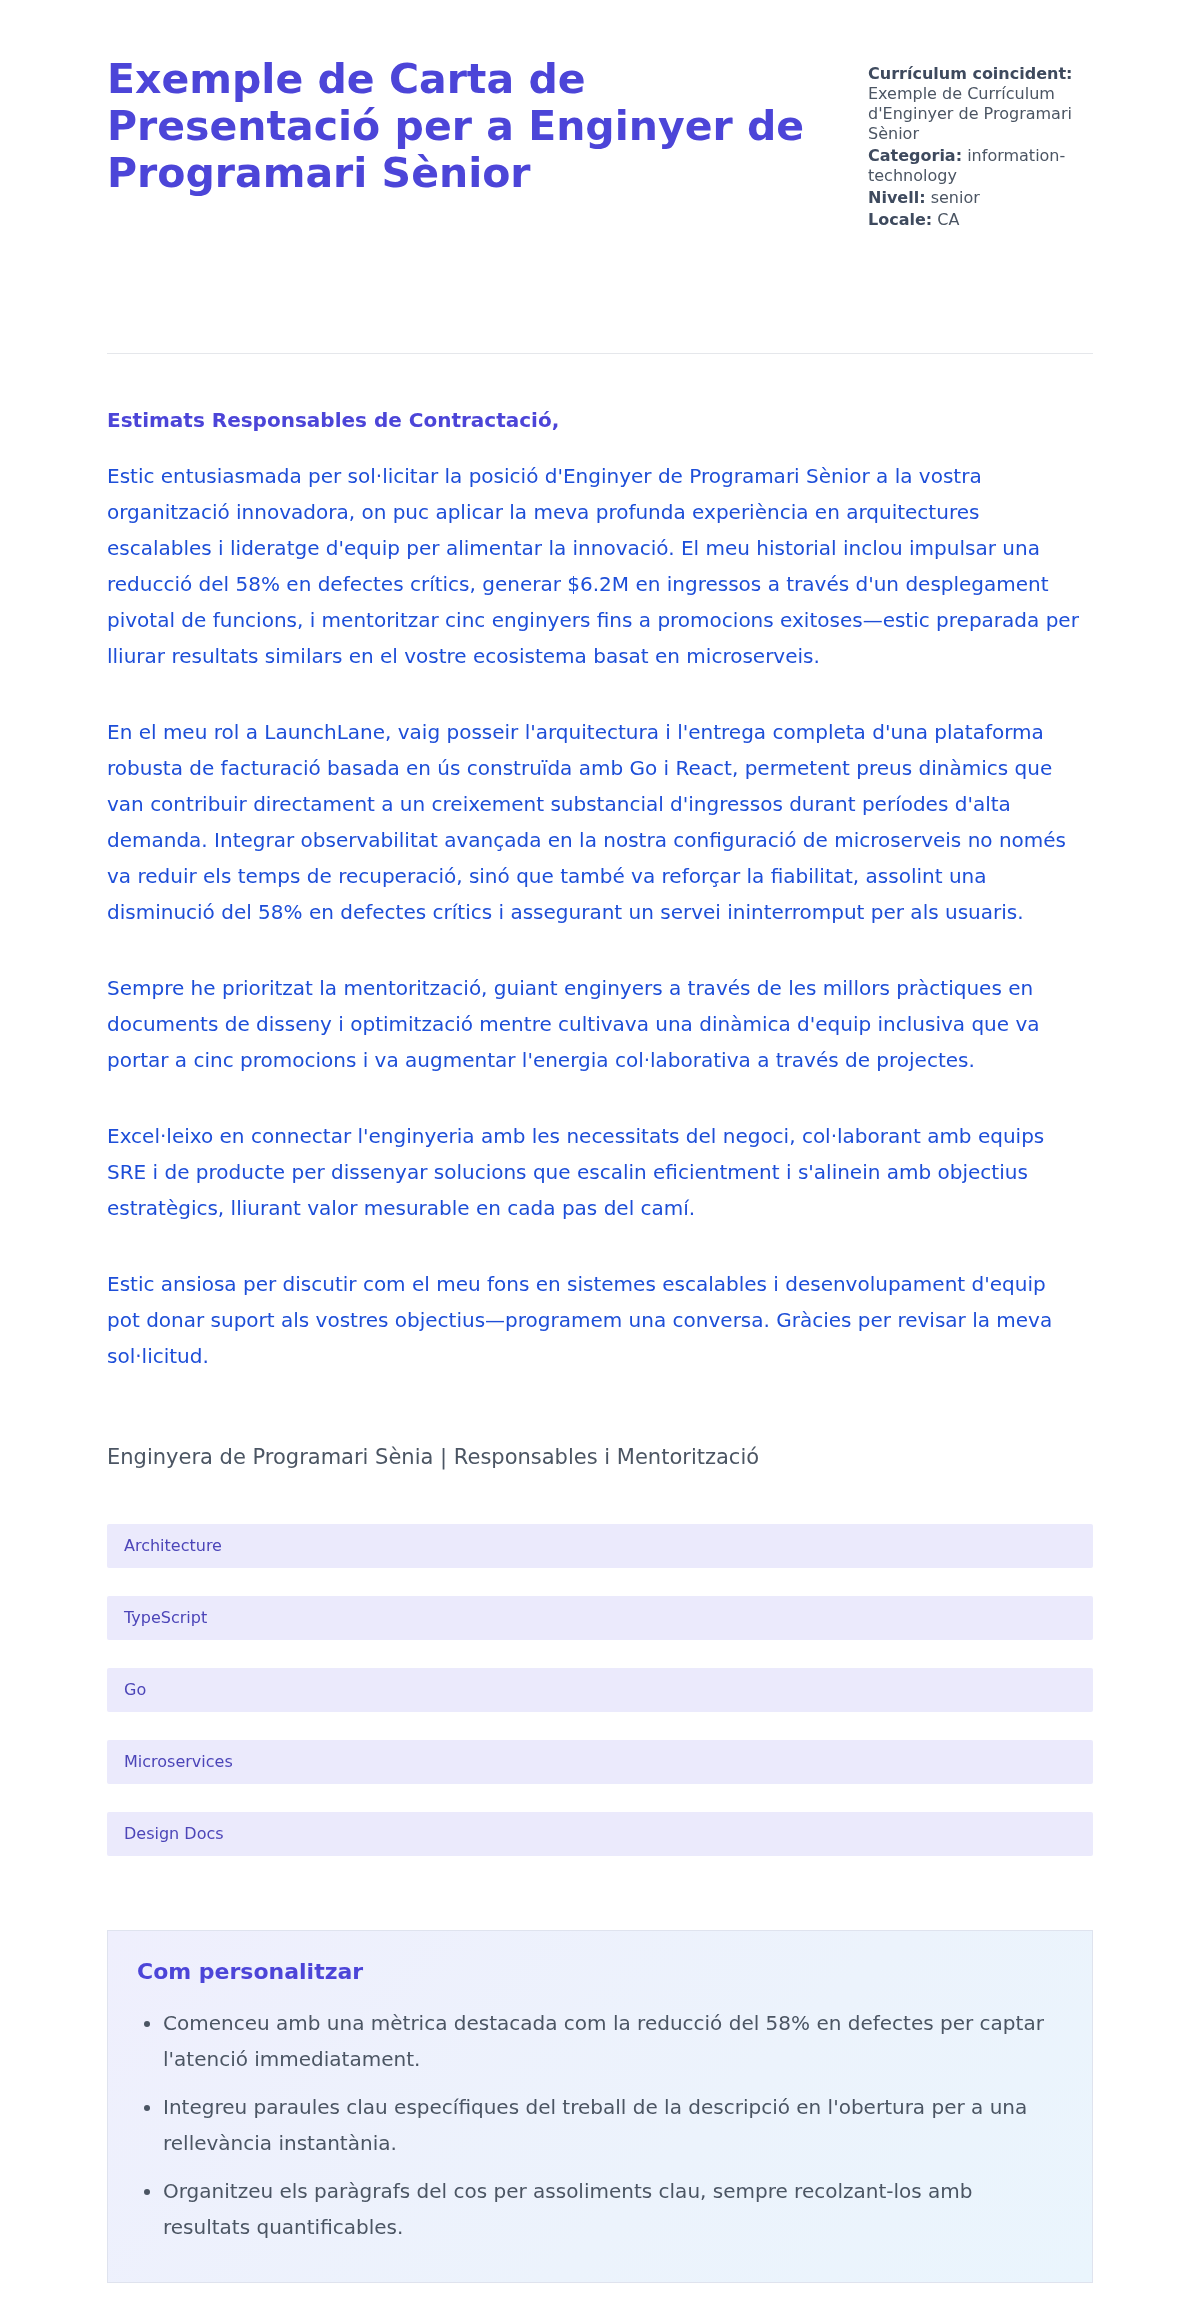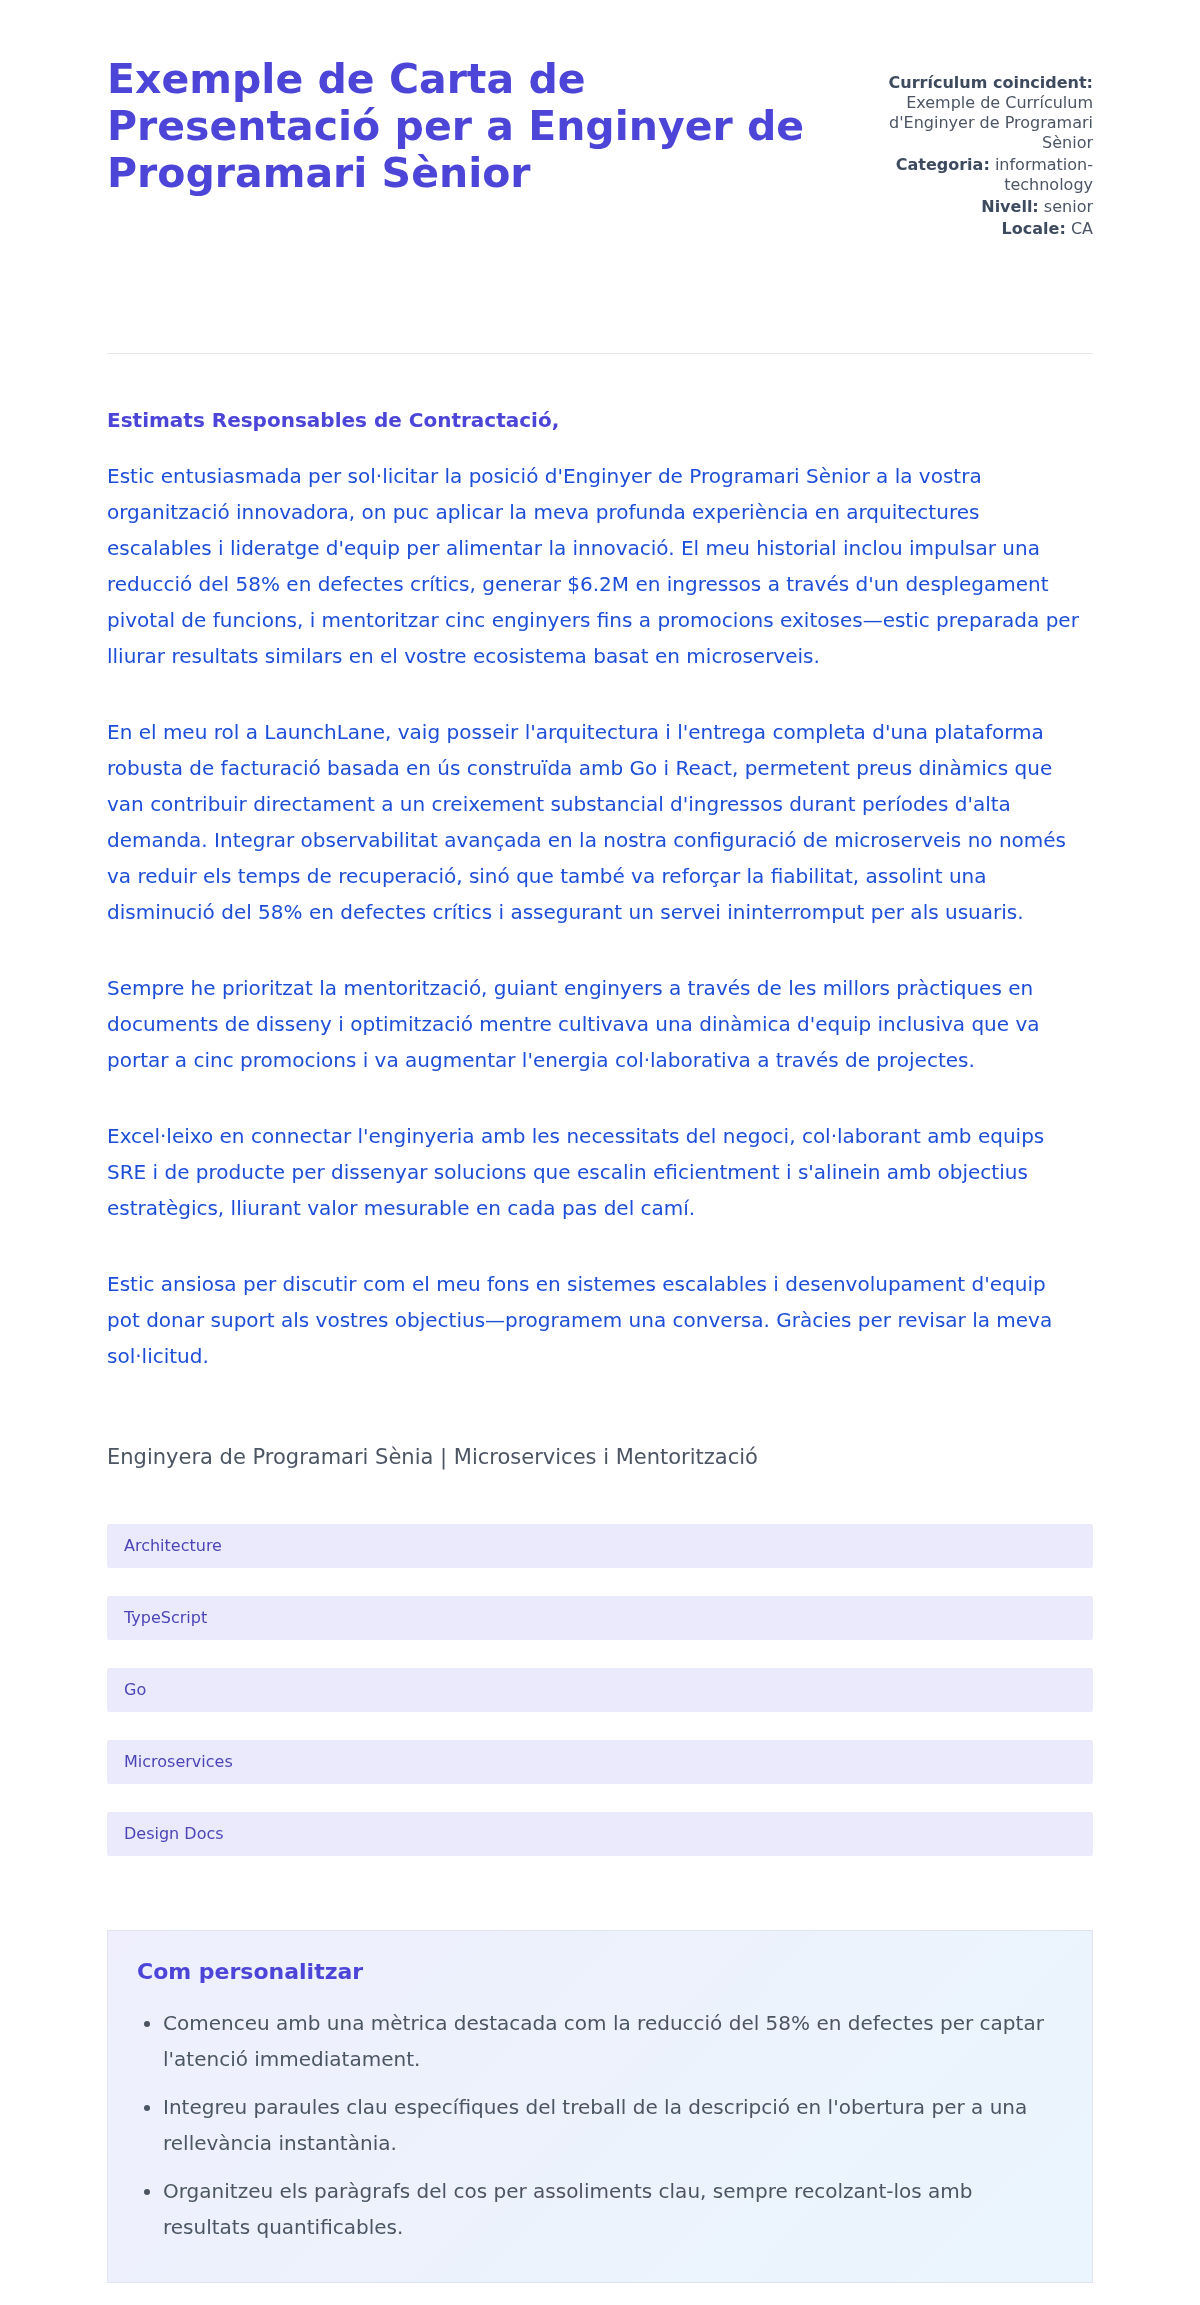--- a/index.html
+++ b/index.html
@@ -35,23 +35,22 @@
     margin: 0;
     width: 600px;
     font-size: 24px;
     line-height: 29px;
     font-weight: bold;
     color: #3e4a5e;
   }
   .meta {
     position: absolute;
     right: 0;
-    top: 73px;
+    top: 64px;
     width: 225px;
-    text-align: right;
     font-size: 16px;
     line-height: 20px;
     color: #4b5563;
   }
   .meta-row { margin-bottom: 2px; }
   .meta-label { font-weight: bold; color: #3e4a5e; }
   .greeting {
     margin: 52px 0 8px 0;
     font-size: 20px;
     line-height: 28px;
@@ -148,21 +147,21 @@
 
   <section class="letter">
     <p class="greeting">Estimats Responsables de Contractació,</p>
     <p class="body-p">Estic entusiasmada per sol·licitar la posició d'Enginyer de Programari Sènior a la vostra organització innovadora, on puc aplicar la meva profunda experiència en arquitectures escalables i lideratge d'equip per alimentar la innovació. El meu historial inclou impulsar una reducció del 58% en defectes crítics, generar $6.2M en ingressos a través d'un desplegament pivotal de funcions, i mentoritzar cinc enginyers fins a promocions exitoses—estic preparada per lliurar resultats similars en el vostre ecosistema basat en microserveis.</p>
     <p class="body-p">En el meu rol a LaunchLane, vaig posseir l'arquitectura i l'entrega completa d'una plataforma robusta de facturació basada en ús construïda amb Go i React, permetent preus dinàmics que van contribuir directament a un creixement substancial d'ingressos durant períodes d'alta demanda. Integrar observabilitat avançada en la nostra configuració de microserveis no només va reduir els temps de recuperació, sinó que també va reforçar la fiabilitat, assolint una disminució del 58% en defectes crítics i assegurant un servei ininterromput per als usuaris.</p>
     <p class="body-p">Sempre he prioritzat la mentorització, guiant enginyers a través de les millors pràctiques en documents de disseny i optimització mentre cultivava una dinàmica d'equip inclusiva que va portar a cinc promocions i va augmentar l'energia col·laborativa a través de projectes.</p>
     <p class="body-p">Excel·leixo en connectar l'enginyeria amb les necessitats del negoci, col·laborant amb equips SRE i de producte per dissenyar solucions que escalin eficientment i s'alinein amb objectius estratègics, lliurant valor mesurable en cada pas del camí.</p>
     <p class="body-p">Estic ansiosa per discutir com el meu fons en sistemes escalables i desenvolupament d'equip pot donar suport als vostres objectius—programem una conversa. Gràcies per revisar la meva sol·licitud.</p>
 
     <div class="signature">
-      <div class="sig-title">Enginyera de Programari Sènia | Microservices i Mentorització</div>
+      <div class="sig-title">Enginyera de Programari Sènia | Responsables i Mentorització</div>
     </div>
   </section>
 
   <div class="tags">
     <span class="tag">Architecture</span>
     <span class="tag">TypeScript</span>
     <span class="tag">Go</span>
     <span class="tag">Microservices</span>
     <span class="tag">Design Docs</span>
   </div>

